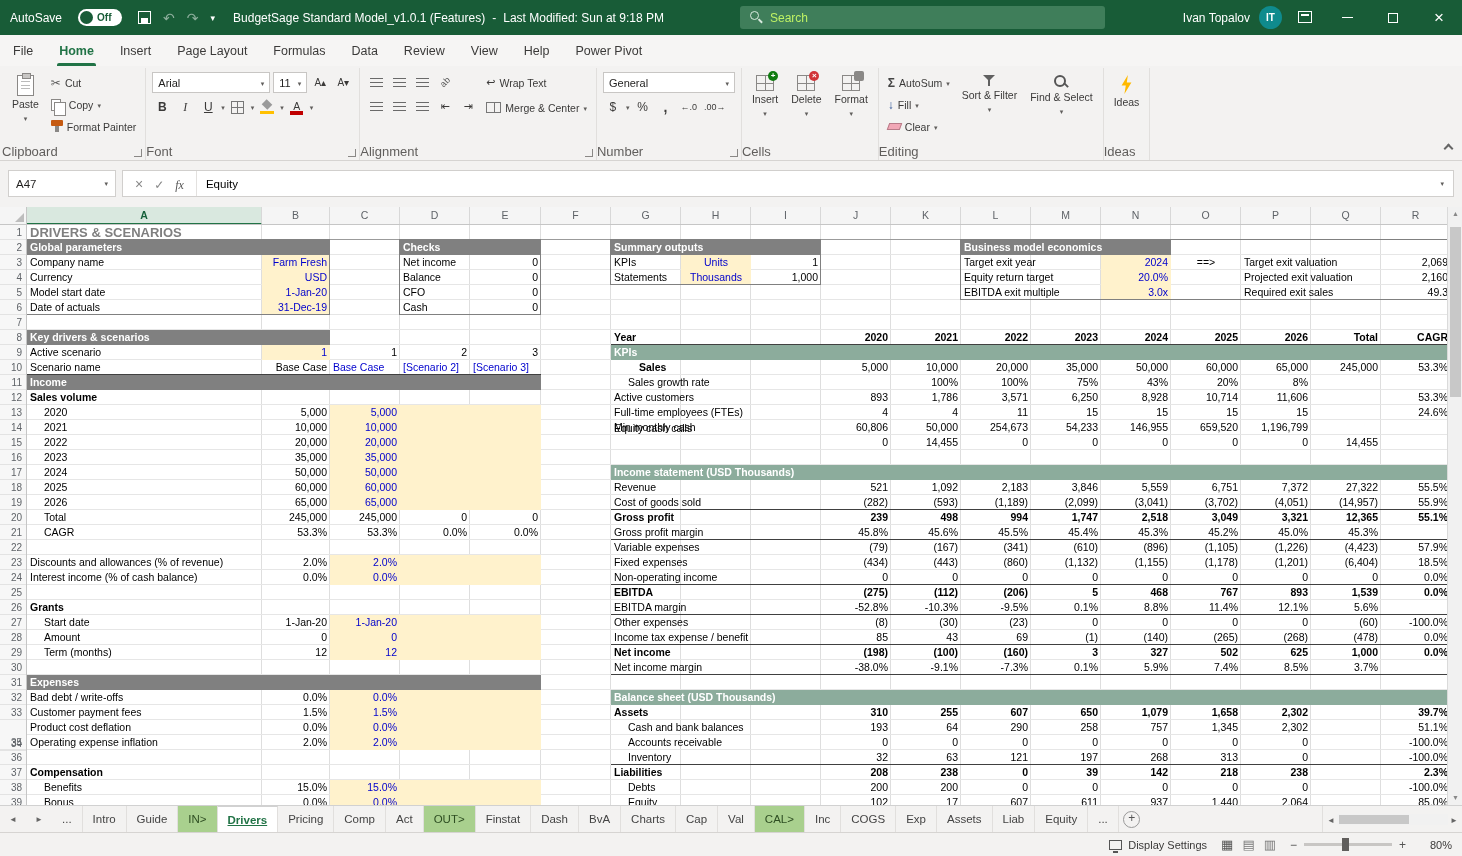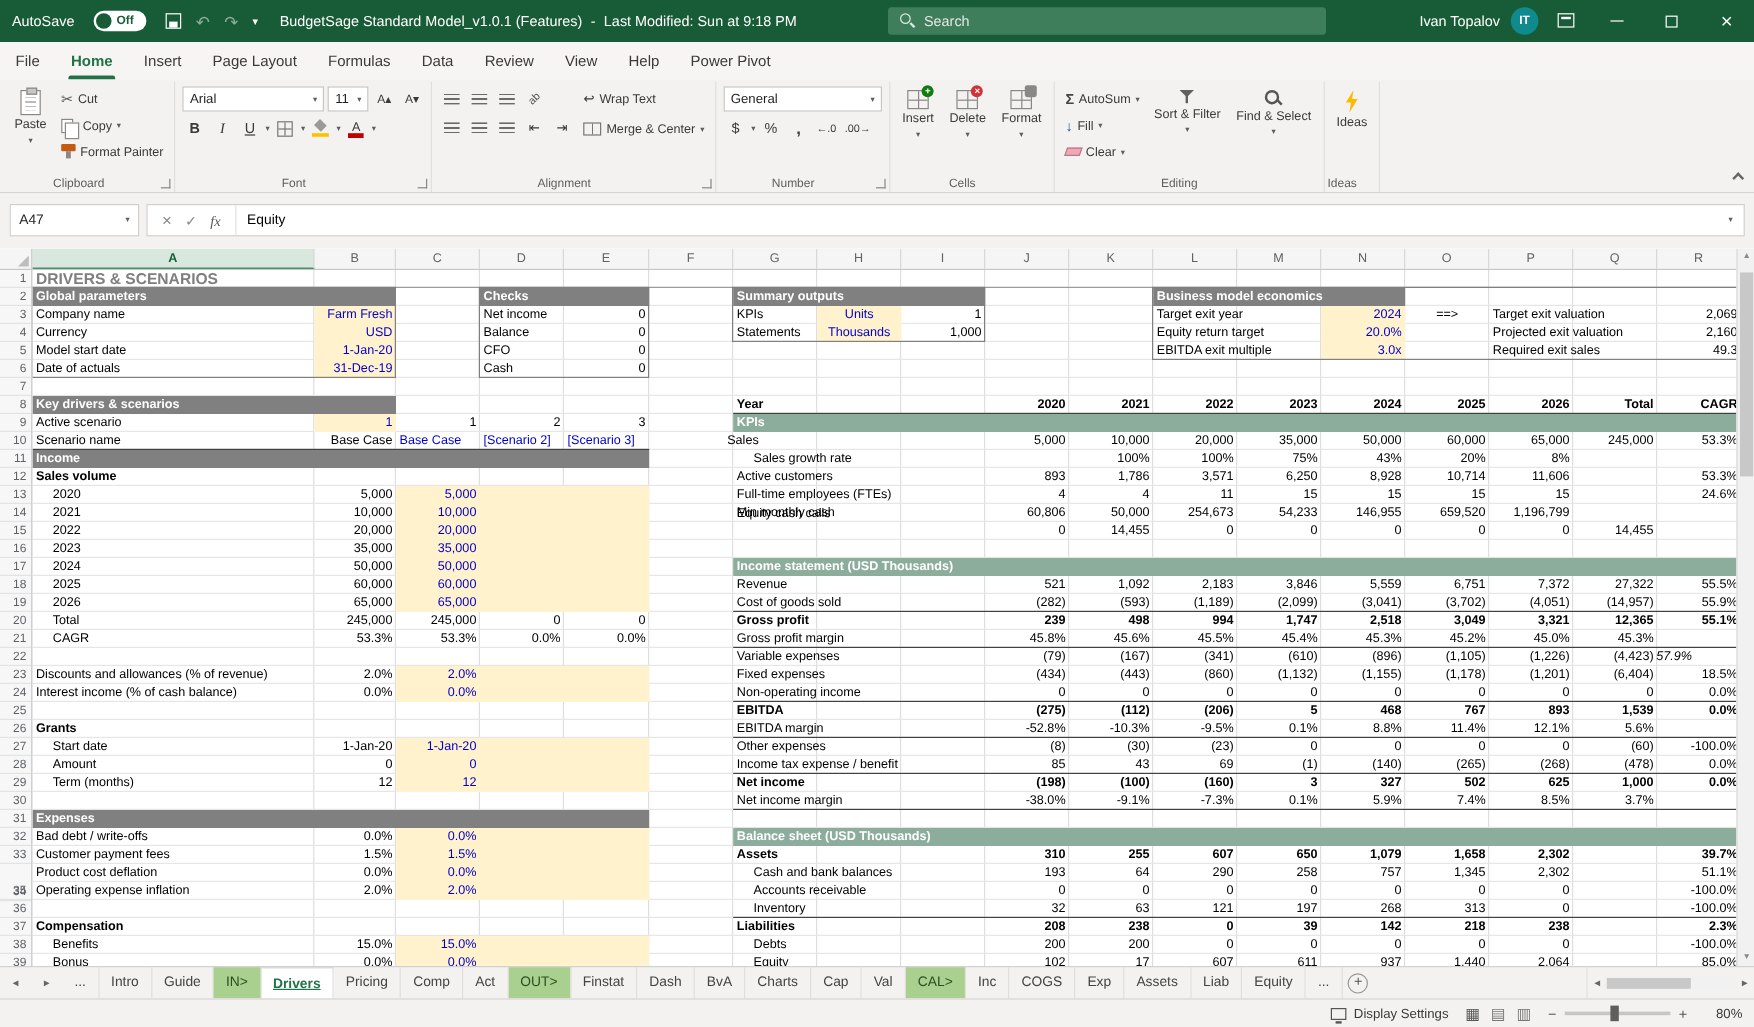--- a/index.html
+++ b/index.html
@@ -16,21 +16,21 @@
   .i-save{width:13px;height:13px;border:1.5px solid #fff;position:relative;display:inline-block}
   .i-save::after{content:"";position:absolute;left:2px;right:2px;bottom:0;height:5px;background:#fff}
   .gic::after{display:inline-block}
   .ic-undo::after{content:"\21B6";font-size:14px}
   .ic-redo::after{content:"\21B7";font-size:14px}
   .dim{opacity:.5}
   .dd{display:inline-block}
   .dd::after{content:"\25BE";font-size:7px;color:#605E5C;vertical-align:middle}
   .ddw::after{color:#fff;font-size:9px}
   .doc-title{margin-left:18px;white-space:nowrap;display:flex;gap:7px;font-size:12px}
-  .searchbox{position:absolute;left:740px;top:6px;width:365px;height:23px;background:#3F7E5A;border-radius:3px;display:flex;align-items:center;padding-left:30px;color:#e5e5e5;font-size:12px}
+  .searchbox{position:absolute;left:740px;top:6px;width:365px;height:23px;background:#3F7E5A;border-radius:3px;display:flex;align-items:center;padding-left:30px;color:#bef264;font-size:12px}
   .lens{position:absolute;left:10px;top:5px;width:9px;height:9px;border:1.5px solid #D9EADF;border-radius:50%}
   .lens::after{content:"";position:absolute;left:7px;top:8px;width:5px;height:1.5px;background:#D9EADF;transform:rotate(45deg)}
   .user{position:absolute;right:180px;top:0;height:35px;display:flex;align-items:center;gap:9px}
   .avatar{width:23px;height:23px;border-radius:50%;background:#0F8B8D;color:#fff;font-size:10px;font-weight:bold;display:flex;align-items:center;justify-content:center}
   .ribbonopts{position:absolute;right:150px;top:11px;width:14px;height:12px;border:1.5px solid #fff;display:inline-block}
   .ribbonopts::after{content:"";display:block;margin:2px;height:2px;background:#fff}
   .winbtns{position:absolute;right:0;top:0;height:35px;display:flex}
   .winbtn{width:46px;height:35px;display:flex;align-items:center;justify-content:center}
   .w-min{width:11px;height:1.5px;background:#fff;display:inline-block}
   .w-max{width:10px;height:10px;border:1.5px solid #fff;display:inline-block}
@@ -46,21 +46,21 @@
   .mb-btn{display:flex;align-items:center;gap:6px;color:#3B3A39}
   .i-share{width:12px;height:9px;border:1.5px solid #217346;border-top:none;position:relative;display:inline-block;margin-top:4px}
   .i-share::after{content:"\2191";position:absolute;left:2.5px;top:-10px;font-size:11px;color:#217346;line-height:1}
   .i-comment{width:14px;height:11px;border:1.5px solid #5B5B5B;border-radius:2px;position:relative;display:inline-block}
   .i-comment::after{content:"";position:absolute;left:2px;bottom:-5px;border:3px solid transparent;border-top-color:#5B5B5B;border-left-color:#5B5B5B}
   .mb-sep{width:1px;height:16px;background:#D2D0CE}
 
   
   #ribbon{position:absolute;top:66px;left:0;right:0;height:95px;background:#F3F2F1;border-bottom:1px solid #D6D4D2;display:flex;padding:2px 0 0 2px;z-index:30}
   .rgroup{position:relative;border-right:1px solid #E1DFDD;padding:4px 6px 16px 6px;display:flex;gap:5px;align-items:flex-start}
-  .glabel{position:absolute;bottom:1px;left:0;right:16px;text-align:center;font-size:10px;color:#605E5C}
+  .glabel{position:absolute;bottom:1px;left:0;right:16px;font-size:13px;color:#605E5C}
   .launcher{position:absolute;right:3px;bottom:3px;width:8px;height:8px;border-right:1.5px solid #8A8886;border-bottom:1.5px solid #8A8886}
   .bigbtn{display:flex;flex-direction:column;align-items:center;gap:2px;padding:3px 4px;font-size:10.5px;color:#3B3A39;text-align:center;line-height:1.15;cursor:default}
   .bigbtn .blabel{max-width:66px}
   .smallbtns{display:flex;flex-direction:column;gap:1px;justify-content:flex-start}
   .sbtn{display:flex;align-items:center;gap:4px;font-size:10.5px;color:#3B3A39;height:21px;padding:0 3px;white-space:nowrap}
   .col{display:flex;flex-direction:column;gap:4px}
   .row{display:flex;align-items:center;gap:3px}
   .selbox{height:21px;background:#fff;border:1px solid #C8C6C4;display:flex;align-items:center;justify-content:space-between;padding:0 5px;font-size:11px;color:#201F1E;gap:6px}
   .w118{width:118px}.w34{width:34px}.w132{width:132px}
   .tbtn{min-width:20px;height:20px;display:flex;align-items:center;justify-content:center;font-size:11.5px;color:#3B3A39;padding:0 2px}
@@ -638,21 +638,21 @@
         <div class="cell in" style="left: 262px; top: 120px; width: 68px;">1</div>
         <div class="cell n" style="left: 330px; top: 120px; width: 70px;">1</div>
         <div class="cell n" style="left: 400px; top: 120px; width: 70px;">2</div>
         <div class="cell n" style="left: 470px; top: 120px; width: 71px;">3</div>
         <div class="cell t" style="left: 611px; top: 120px; width: 840px;">KPIs</div>
         <div class="cell l" style="left: 27px; top: 135px; width: 235px;">Scenario name</div>
         <div class="cell n" style="left: 262px; top: 135px; width: 68px;">Base Case</div>
         <div class="cell l bl" style="left: 330px; top: 135px; width: 70px;">Base Case</div>
         <div class="cell l bl" style="left: 400px; top: 135px; width: 70px;">[Scenario 2]</div>
         <div class="cell l bl" style="left: 470px; top: 135px; width: 71px;">[Scenario 3]</div>
-        <div class="cell l" style="left: 603px; top: 135px; width: 210px;">Sales</div>
+        <div class="cell l" style="left: 636px; top: 135px; width: 210px; font-weight: bold;">Sales</div>
         <div class="cell n" style="left: 821px; top: 135px; width: 70px;">5,000</div>
         <div class="cell n" style="left: 891px; top: 135px; width: 70px;">10,000</div>
         <div class="cell n" style="left: 961px; top: 135px; width: 70px;">20,000</div>
         <div class="cell n" style="left: 1031px; top: 135px; width: 70px;">35,000</div>
         <div class="cell n" style="left: 1101px; top: 135px; width: 70px;">50,000</div>
         <div class="cell n" style="left: 1171px; top: 135px; width: 70px;">60,000</div>
         <div class="cell n" style="left: 1241px; top: 135px; width: 70px;">65,000</div>
         <div class="cell n" style="left: 1311px; top: 135px; width: 70px;">245,000</div>
         <div class="cell n" style="left: 1381px; top: 135px; width: 70px;">53.3%</div>
         <div class="cell g" style="left: 27px; top: 150px; width: 514px;">Income</div>
@@ -786,21 +786,21 @@
         <div class="cell n" style="left: 1311px; top: 300px; width: 70px;">45.3%</div>
         <div class="cell l" style="left: 611px; top: 315px; width: 210px;">Variable expenses</div>
         <div class="cell n" style="left: 821px; top: 315px; width: 70px;">(79)</div>
         <div class="cell n" style="left: 891px; top: 315px; width: 70px;">(167)</div>
         <div class="cell n" style="left: 961px; top: 315px; width: 70px;">(341)</div>
         <div class="cell n" style="left: 1031px; top: 315px; width: 70px;">(610)</div>
         <div class="cell n" style="left: 1101px; top: 315px; width: 70px;">(896)</div>
         <div class="cell n" style="left: 1171px; top: 315px; width: 70px;">(1,105)</div>
         <div class="cell n" style="left: 1241px; top: 315px; width: 70px;">(1,226)</div>
         <div class="cell n" style="left: 1311px; top: 315px; width: 70px;">(4,423)</div>
-        <div class="cell n" style="left: 1343px; top: 315px; width: 70px; font-style: italic;">57.9%</div>
+        <div class="cell n" style="left: 1381px; top: 315px; width: 70px;">57.9%</div>
         <div class="cell l" style="left: 27px; top: 330px; width: 235px;">Discounts and allowances (% of revenue)</div>
         <div class="cell n" style="left: 262px; top: 330px; width: 68px;">2.0%</div>
         <div class="cell in" style="left: 330px; top: 330px; width: 70px;">2.0%</div>
         <div class="cell in" style="left: 400px; top: 330px; width: 70px;"></div>
         <div class="cell in" style="left: 470px; top: 330px; width: 71px;"></div>
         <div class="cell l" style="left: 611px; top: 330px; width: 210px;">Fixed expenses</div>
         <div class="cell n" style="left: 821px; top: 330px; width: 70px;">(434)</div>
         <div class="cell n" style="left: 891px; top: 330px; width: 70px;">(443)</div>
         <div class="cell n" style="left: 961px; top: 330px; width: 70px;">(860)</div>
         <div class="cell n" style="left: 1031px; top: 330px; width: 70px;">(1,132)</div>

